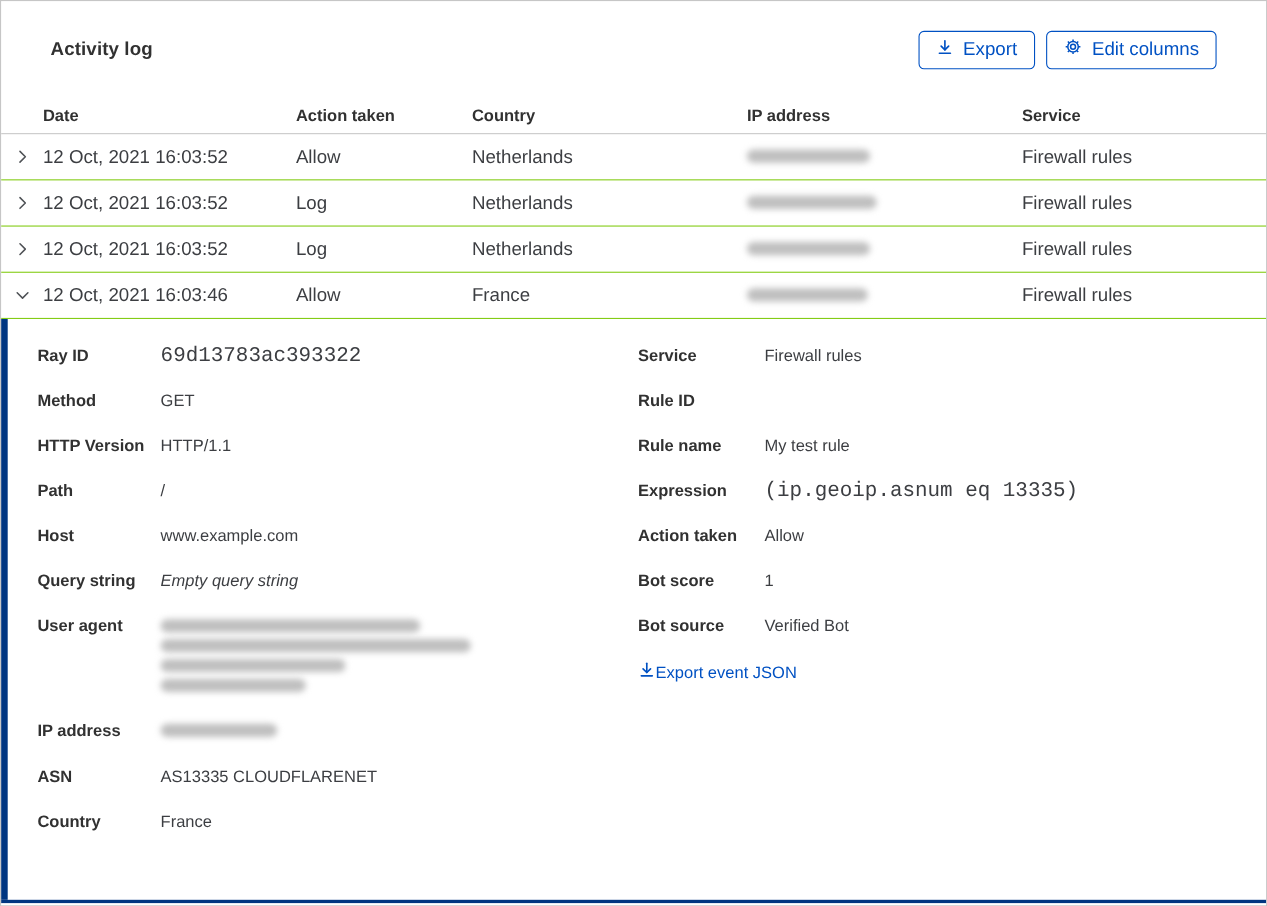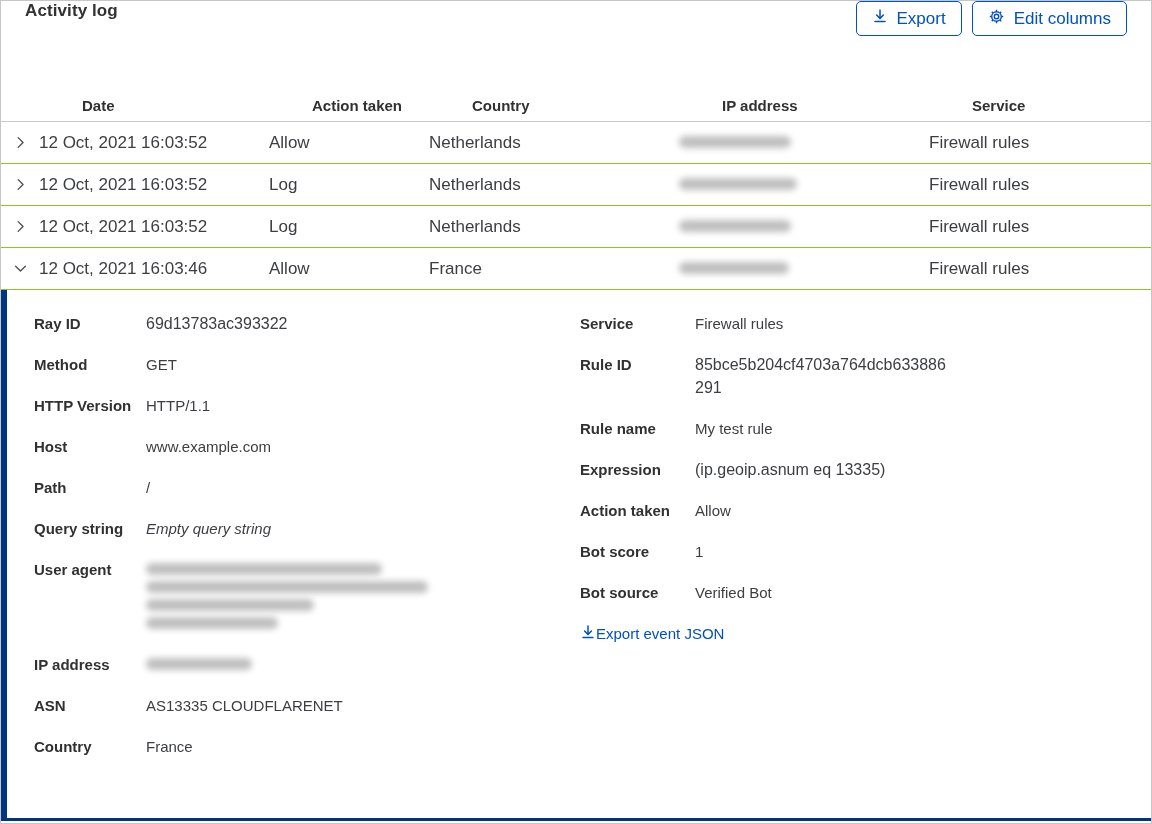--- a/index.html
+++ b/index.html
@@ -16,23 +16,23 @@
     background: #ffffff;
     overflow: hidden;
     display: flex;
     flex-direction: column;
   }
 
   
   .topbar {
     height: 88px;
     display: flex;
-    align-items: flex-start;
+    align-items: center;
     justify-content: space-between;
-    padding: 0 24px;
+    padding: 0 45px;
     flex: none;
   }
   .page-title {
     font-size: 17px;
     font-weight: 700;
     color: #313131;
     letter-spacing: .1px;
   }
   .actions { display: flex; gap: 10px; }
   .btn {
@@ -57,21 +57,20 @@
     grid-template-columns: 38px 230px 160px 250px 250px 1fr;
     align-items: center;
   }
   .thead {
     height: 33px;
     border-bottom: 1px solid #c9c9c9;
     font-weight: 700;
     color: #313131;
     font-size: 15px;
     flex: none;
-    padding-left: 43px;
   }
   .trow {
     height: 42px;
     border-bottom: 1px solid #84cc16;
     font-size: 17px;
     color: #3c3e42;
     cursor: pointer;
     flex: none;
   }
   .cell-chevron {
@@ -102,22 +101,22 @@
   .field { display: flex; margin-bottom: 18px; line-height: 23px; }
   .field .lbl {
     flex: none;
     font-weight: 700;
     color: #313131;
   }
   .dcol-left  .lbl { width: 112px; }
   .dcol-right .lbl { width: 115px; }
   .field .val { color: #3c3e42; }
   .val-mono {
-    font-family: Liberation Sans, sans-serif;
-    font-size: 16px;
+    font-family: Liberation Mono, monospace;
+    font-size: 19px;
     color: #73767c;
   }
   .val-wrap { max-width: 258px; word-break: break-all; }
   .val-italic { font-style: italic; color: #4c4f54; }
   .ua-lines .redact { display: block; margin: 5px 0 6px; }
   .link {
     display: inline-flex;
     align-items: center;
     color: #0051c3;
     font-size: 15px;
@@ -240,26 +239,26 @@
       </div>
       <div class="field">
         <span class="lbl">Method</span>
         <span class="val">GET</span>
       </div>
       <div class="field">
         <span class="lbl">HTTP Version</span>
         <span class="val">HTTP/1.1</span>
       </div>
       <div class="field">
+        <span class="lbl">Path</span>
+        <span class="val">/</span>
+      </div>
+      <div class="field">
         <span class="lbl">Host</span>
         <span class="val">www.example.com</span>
-      </div>
-      <div class="field">
-        <span class="lbl">Path</span>
-        <span class="val">/</span>
       </div>
       <div class="field">
         <span class="lbl">Query string</span>
         <span class="val val-italic">Empty query string</span>
       </div>
       <div class="field">
         <span class="lbl">User agent</span>
         <span class="val ua-lines">
           <span class="redact" style="width:236px"></span>
           <span class="redact" style="width:282px"></span>
@@ -281,21 +280,20 @@
       </div>
     </div>
 
     <div class="dcol-right">
       <div class="field">
         <span class="lbl">Service</span>
         <span class="val">Firewall rules</span>
       </div>
       <div class="field">
         <span class="lbl">Rule ID</span>
-        <span class="val val-mono val-wrap">85bce5b204cf4703a764dcb633886291</span>
       </div>
       <div class="field">
         <span class="lbl">Rule name</span>
         <span class="val">My test rule</span>
       </div>
       <div class="field">
         <span class="lbl">Expression</span>
         <span class="val val-mono">(ip.geoip.asnum eq 13335)</span>
       </div>
       <div class="field">

